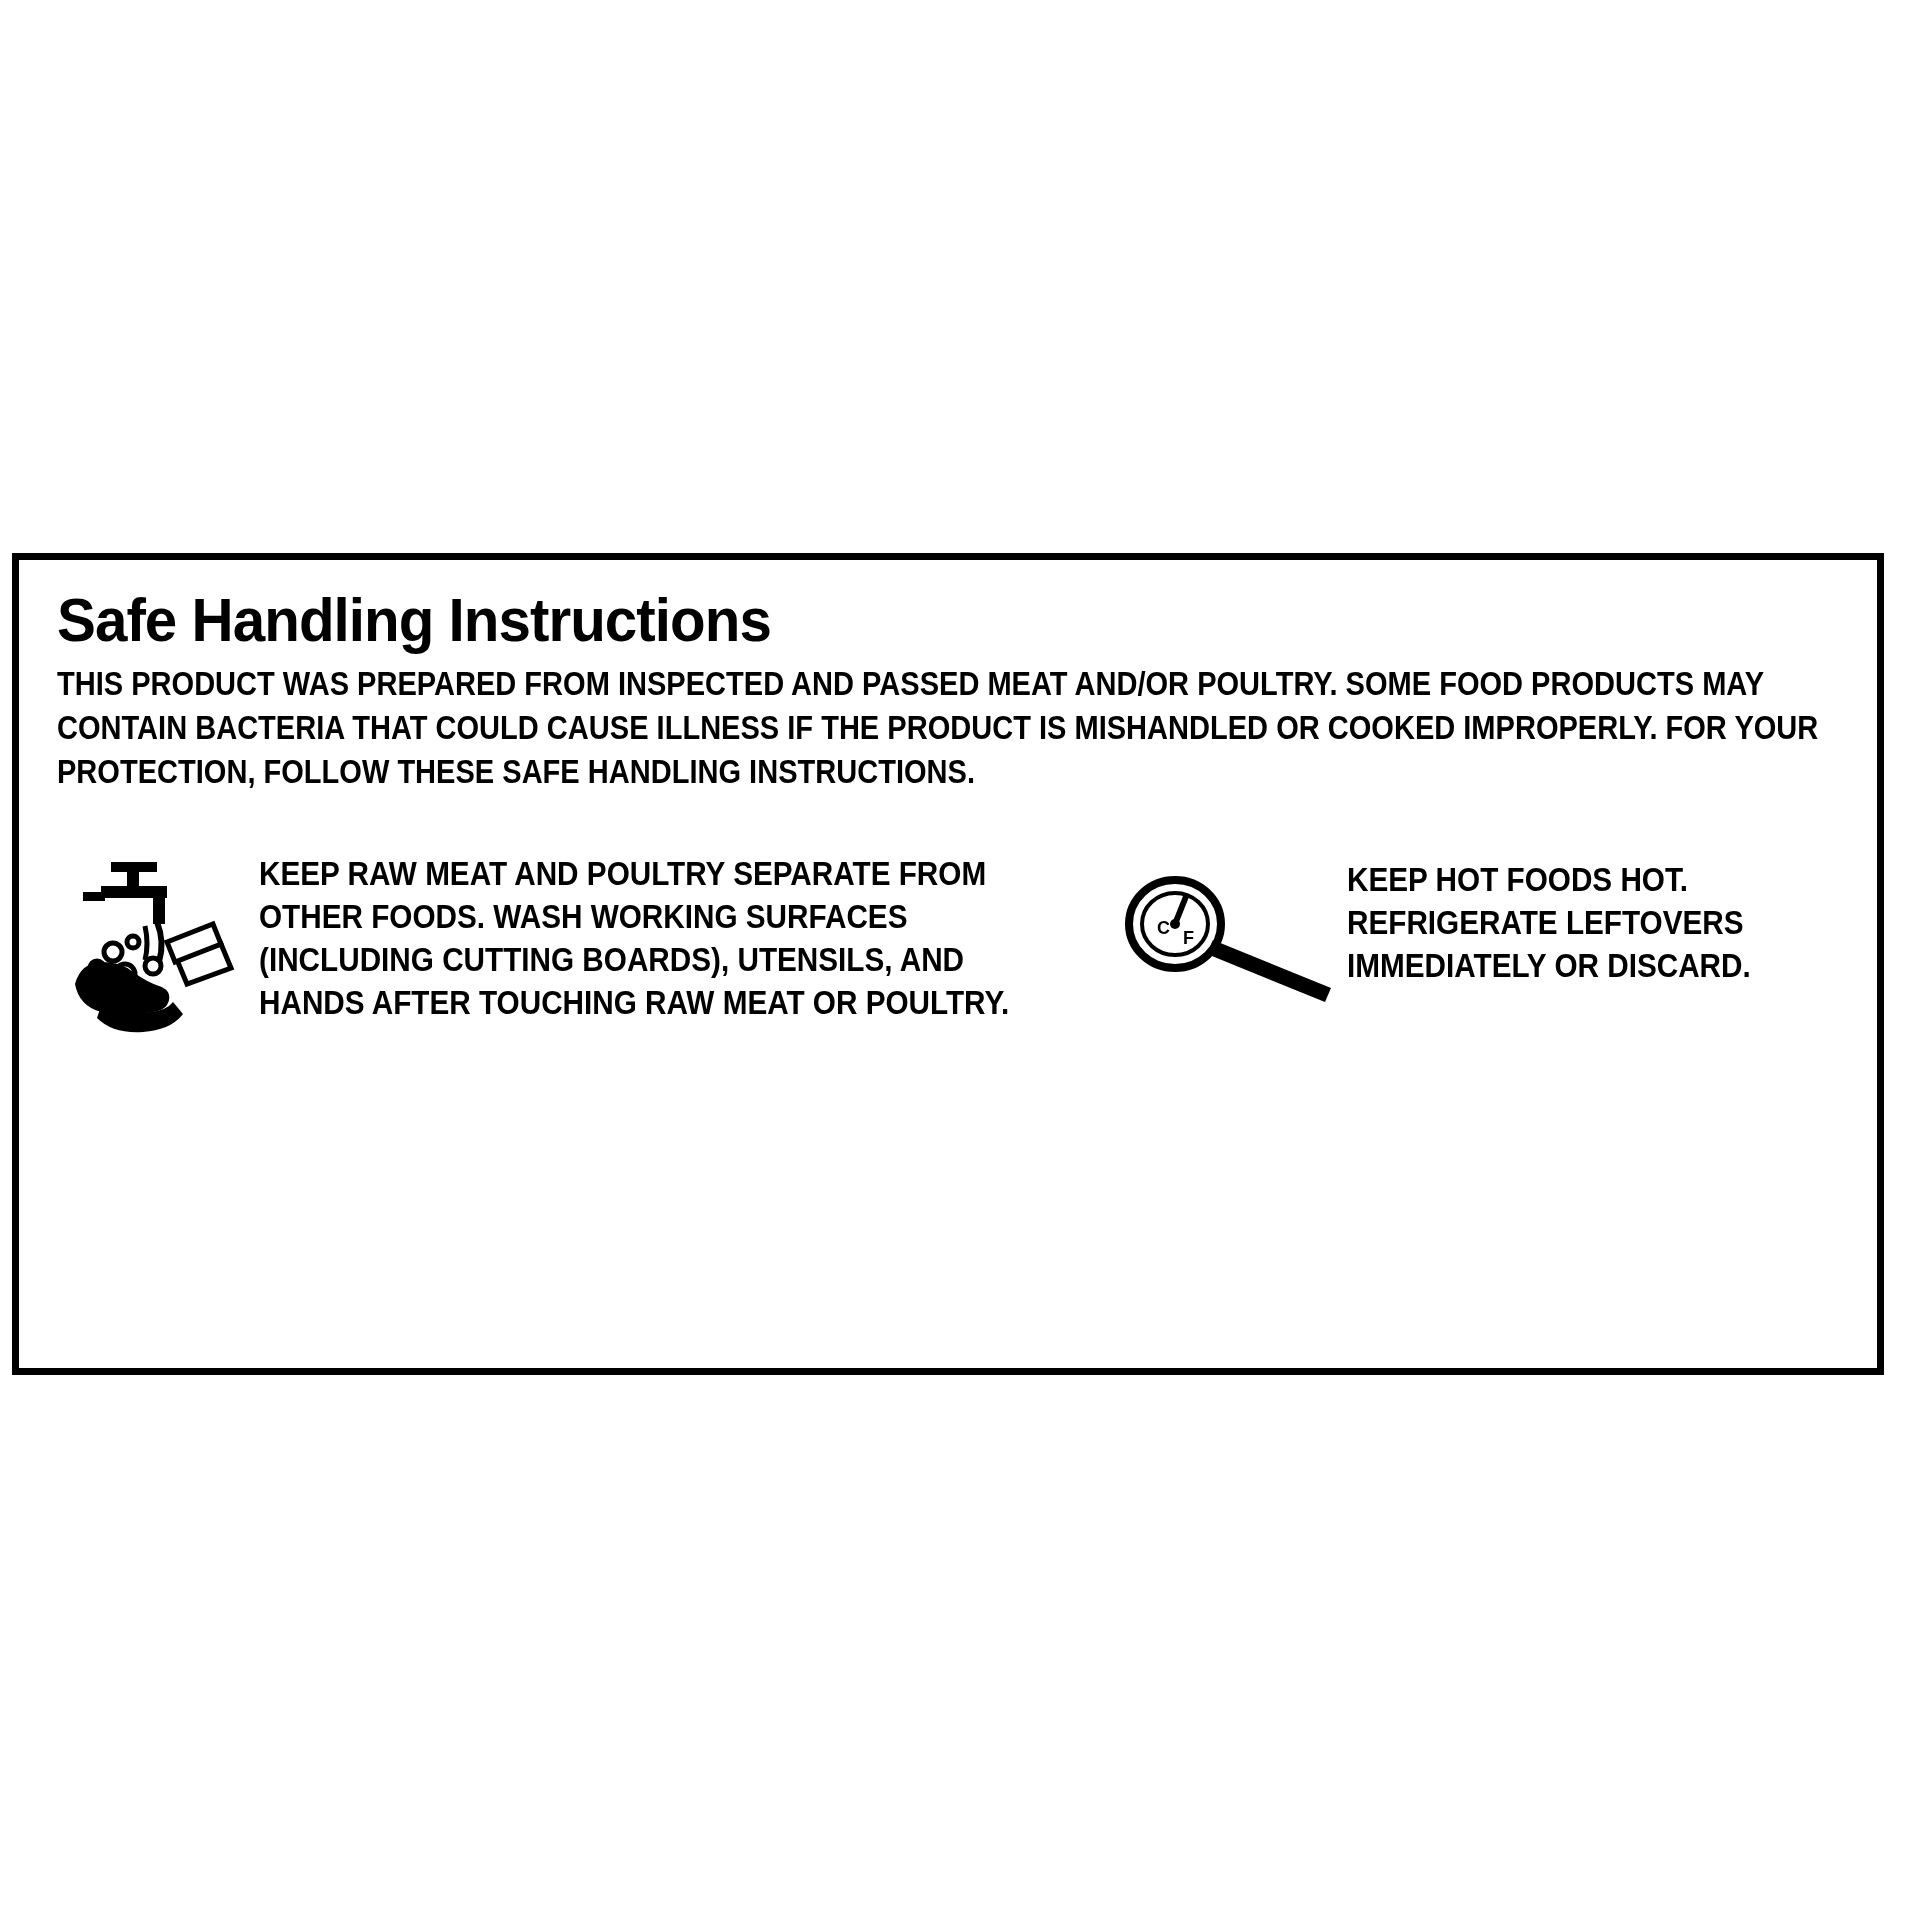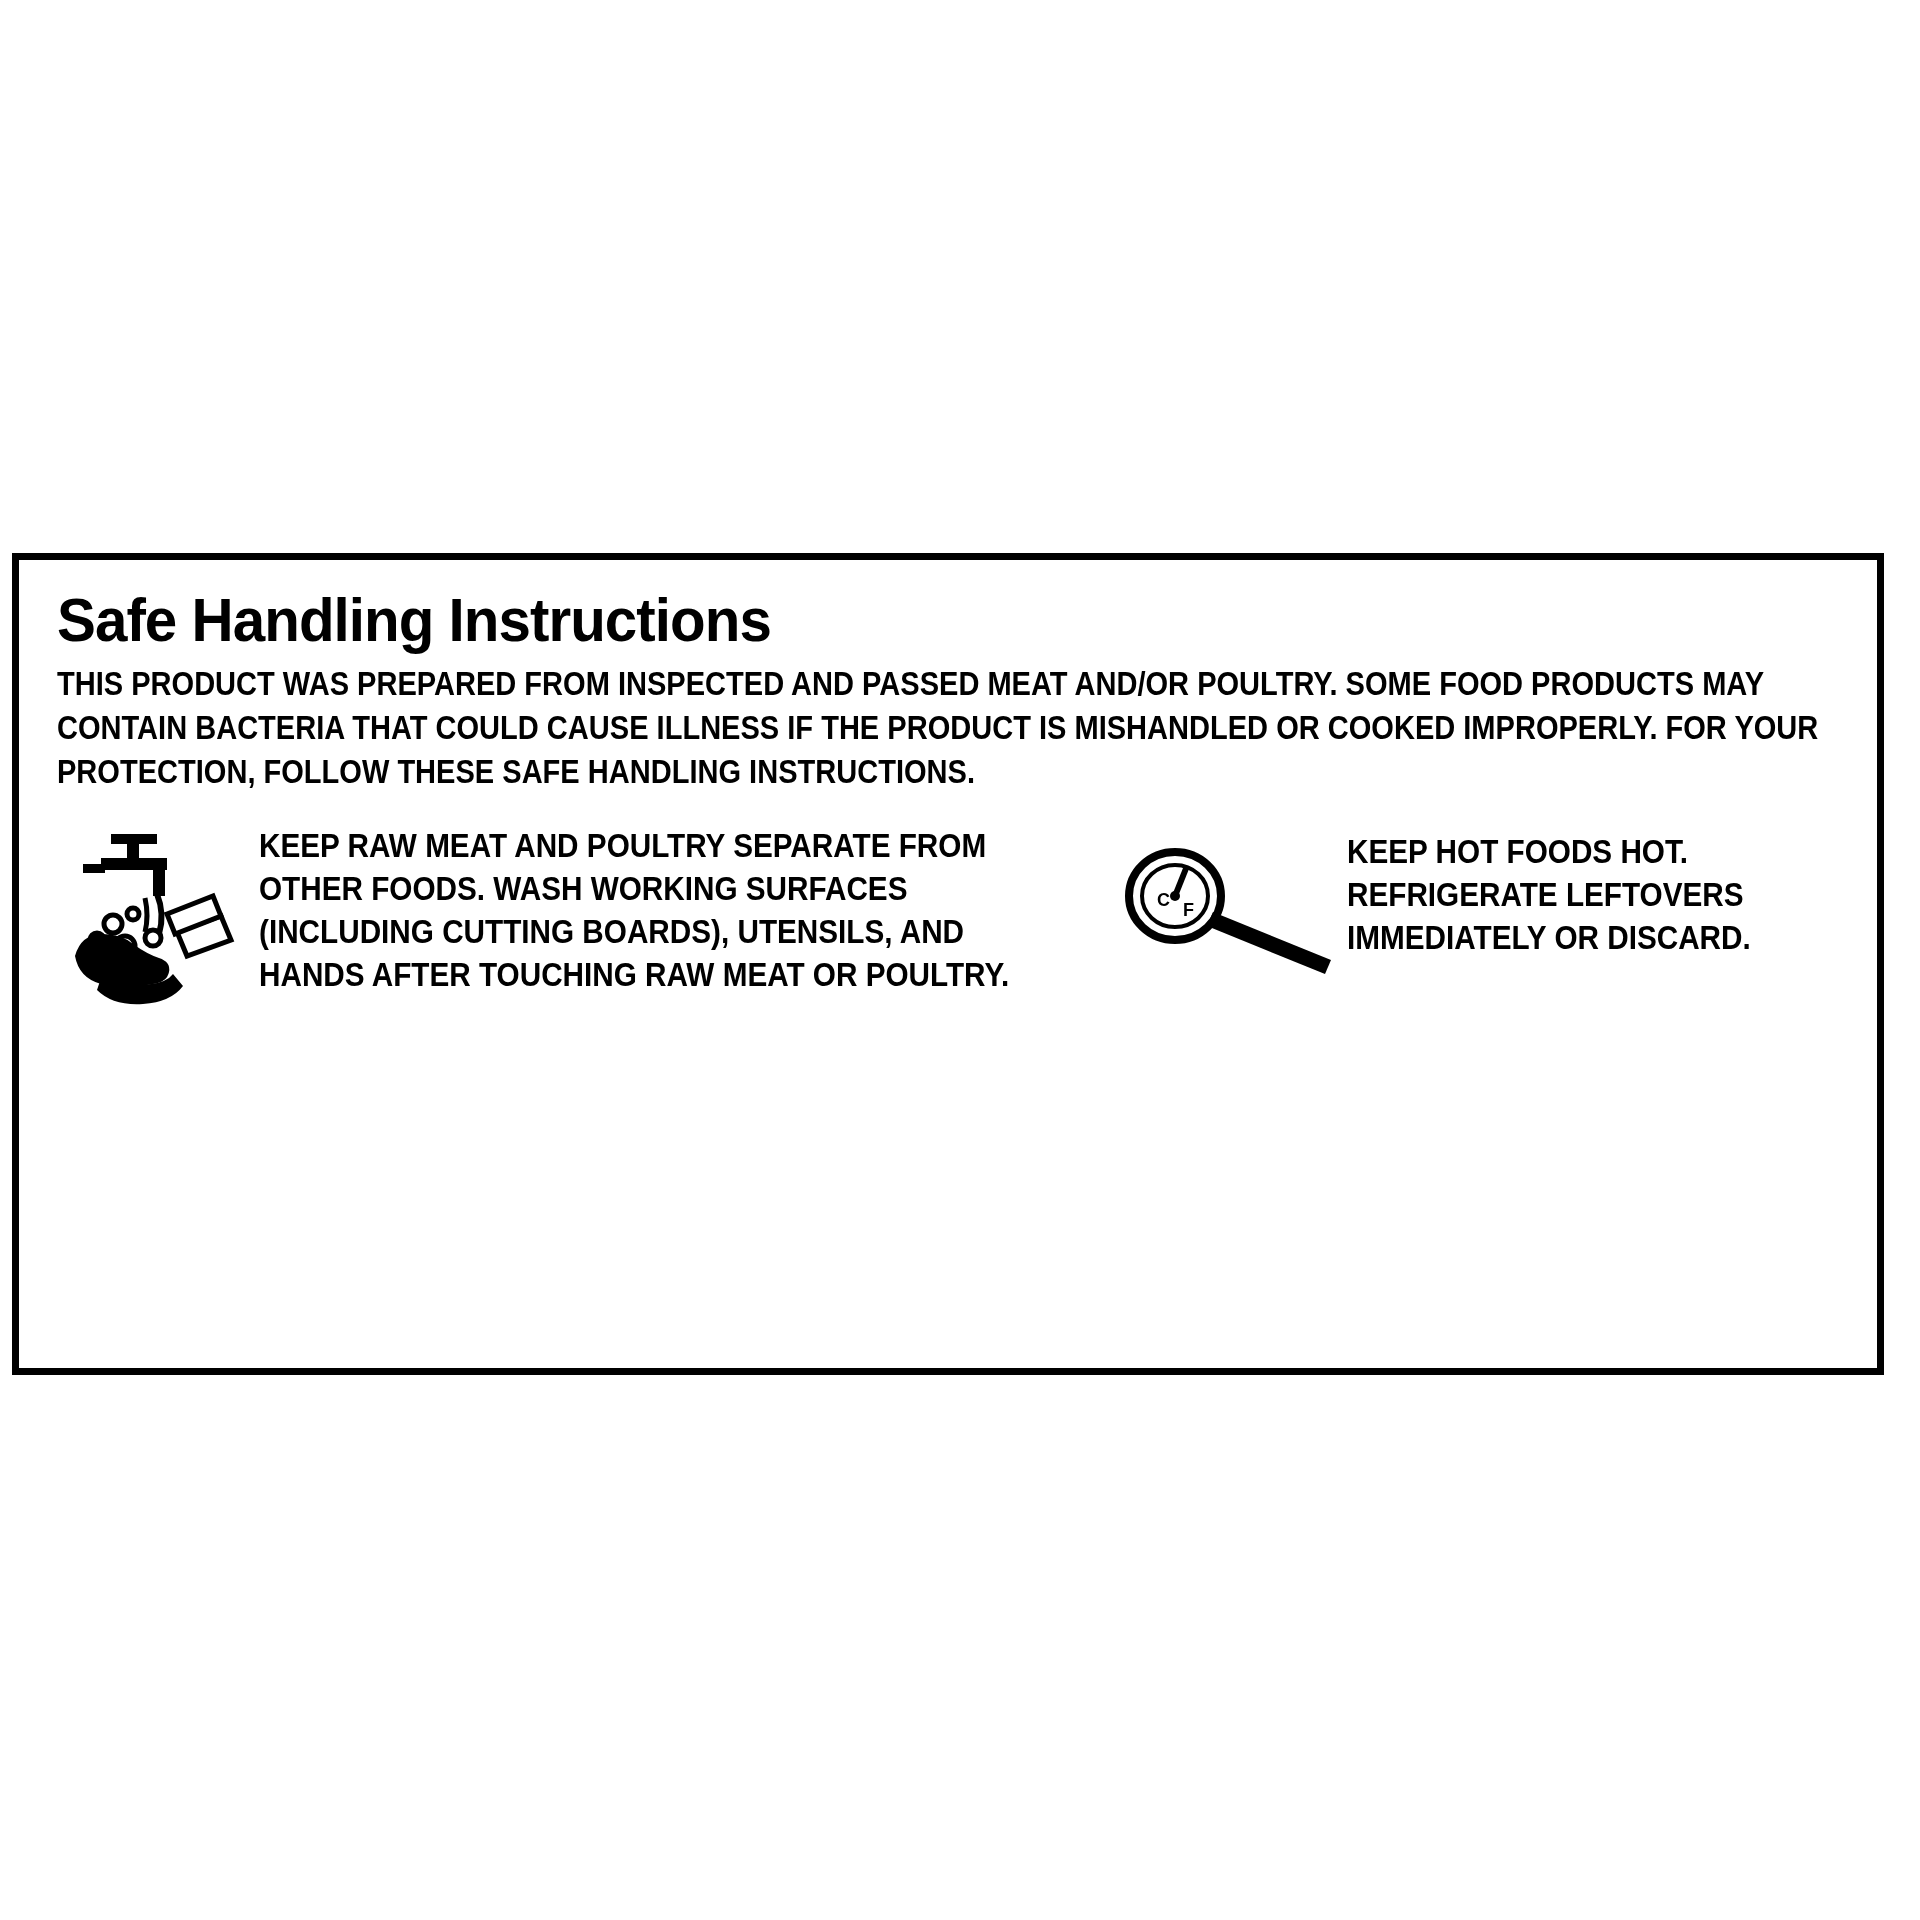--- a/index.html
+++ b/index.html
@@ -66,21 +66,21 @@
     position: absolute;
     top: 228px;
     left: 0;
     width: 1800px;
   }
   .row {
     display: flex;
     flex-direction: row;
     align-items: flex-start;
   }
-  .row-2 { margin-top: 12px; }
+  .row-2 { margin-top: 40px; }
 
   .cell {
     display: flex;
     flex-direction: row;
     align-items: flex-start;
   }
   .cell-left  { width: 1060px; }
   .cell-right { width: 740px; }
 
   .icon-box {

